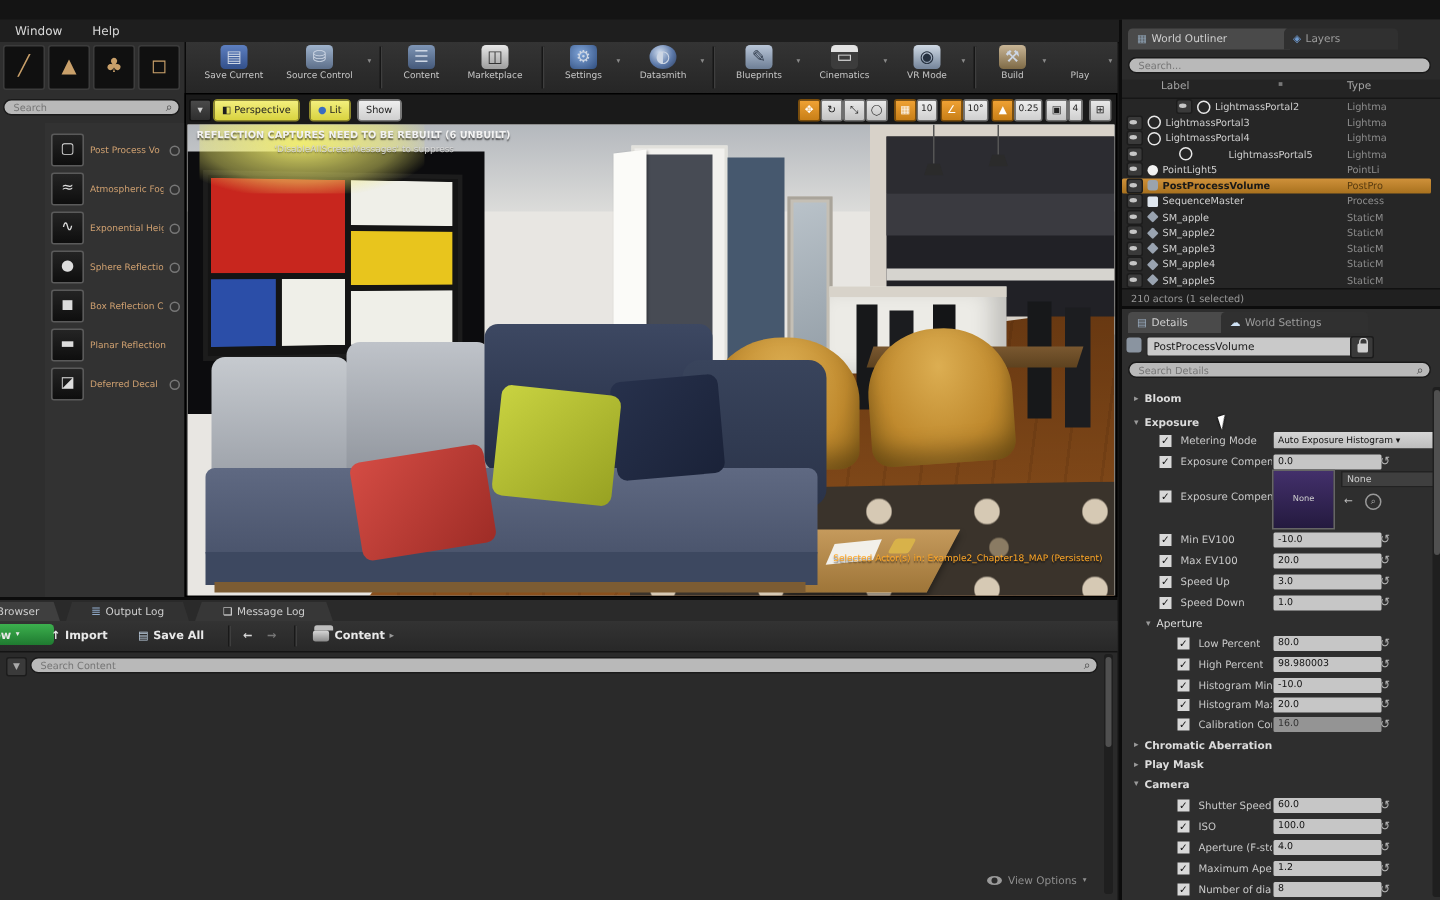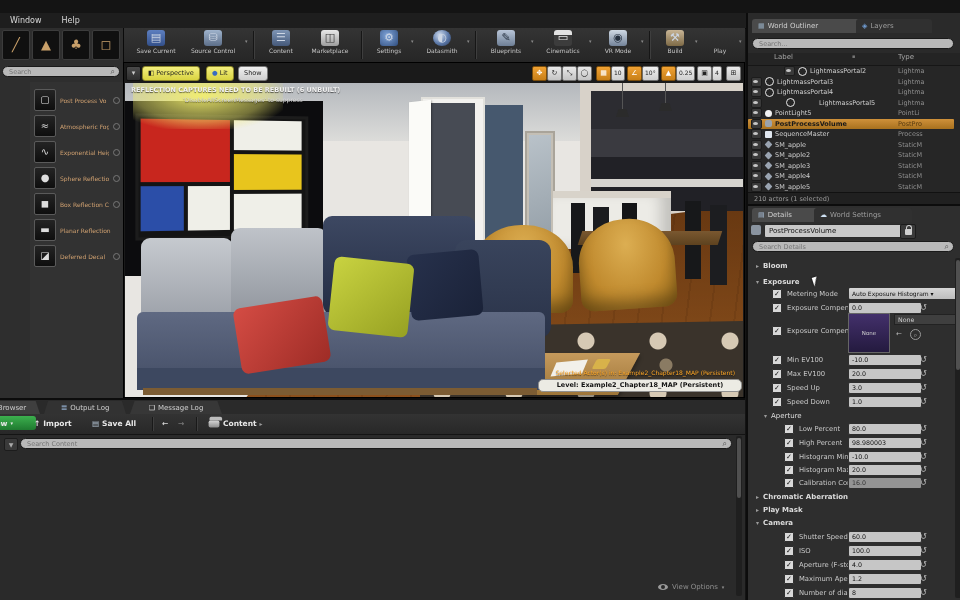--- a/index.html
+++ b/index.html
@@ -312,21 +312,20 @@
         <div class="abs" style="left:10px;top:172px;width:394px;height:7px;background:#7c5c33;"></div>
         <div class="abs" style="left:276px;top:36px;width:72px;height:66px;background:linear-gradient(135deg,#27314c,#1a2238);border-radius:7px;transform:rotate(-5deg);"></div>
         <div class="abs" style="left:198px;top:44px;width:80px;height:74px;background:linear-gradient(135deg,#c9d341,#97a122);border-radius:7px;transform:rotate(6deg);"></div>
         <div class="abs" style="left:104px;top:86px;width:90px;height:66px;background:linear-gradient(135deg,#d44c44,#9e2c26);border-radius:7px;transform:rotate(-9deg);"></div>
       </div>
 
       <div id="glow" class="abs"></div>
       <div class="warn1 abs">REFLECTION CAPTURES NEED TO BE REBUILT (6 UNBUILT)</div>
       <div class="warn2 abs">'DisableAllScreenMessages' to suppress</div>
       <div class="sel-line abs">Selected Actor(s) in: Example2_Chapter18_MAP (Persistent)</div>
-      <div class="lvl-pill abs">Level: Example2_Chapter18_MAP (Persistent)</div>
     </div>
 
     <div id="vp-toolbar" class="abs">
       <div class="vp-mini" style="left:2px;background:linear-gradient(#4a4a4a,#2e2e2e);border-color:#111;color:#ccc;">
         <span>▾</span>
       </div>
       <div class="vp-btn" style="left:18px;">
         <span>◧</span>
         <span>Perspective</span>
       </div>

